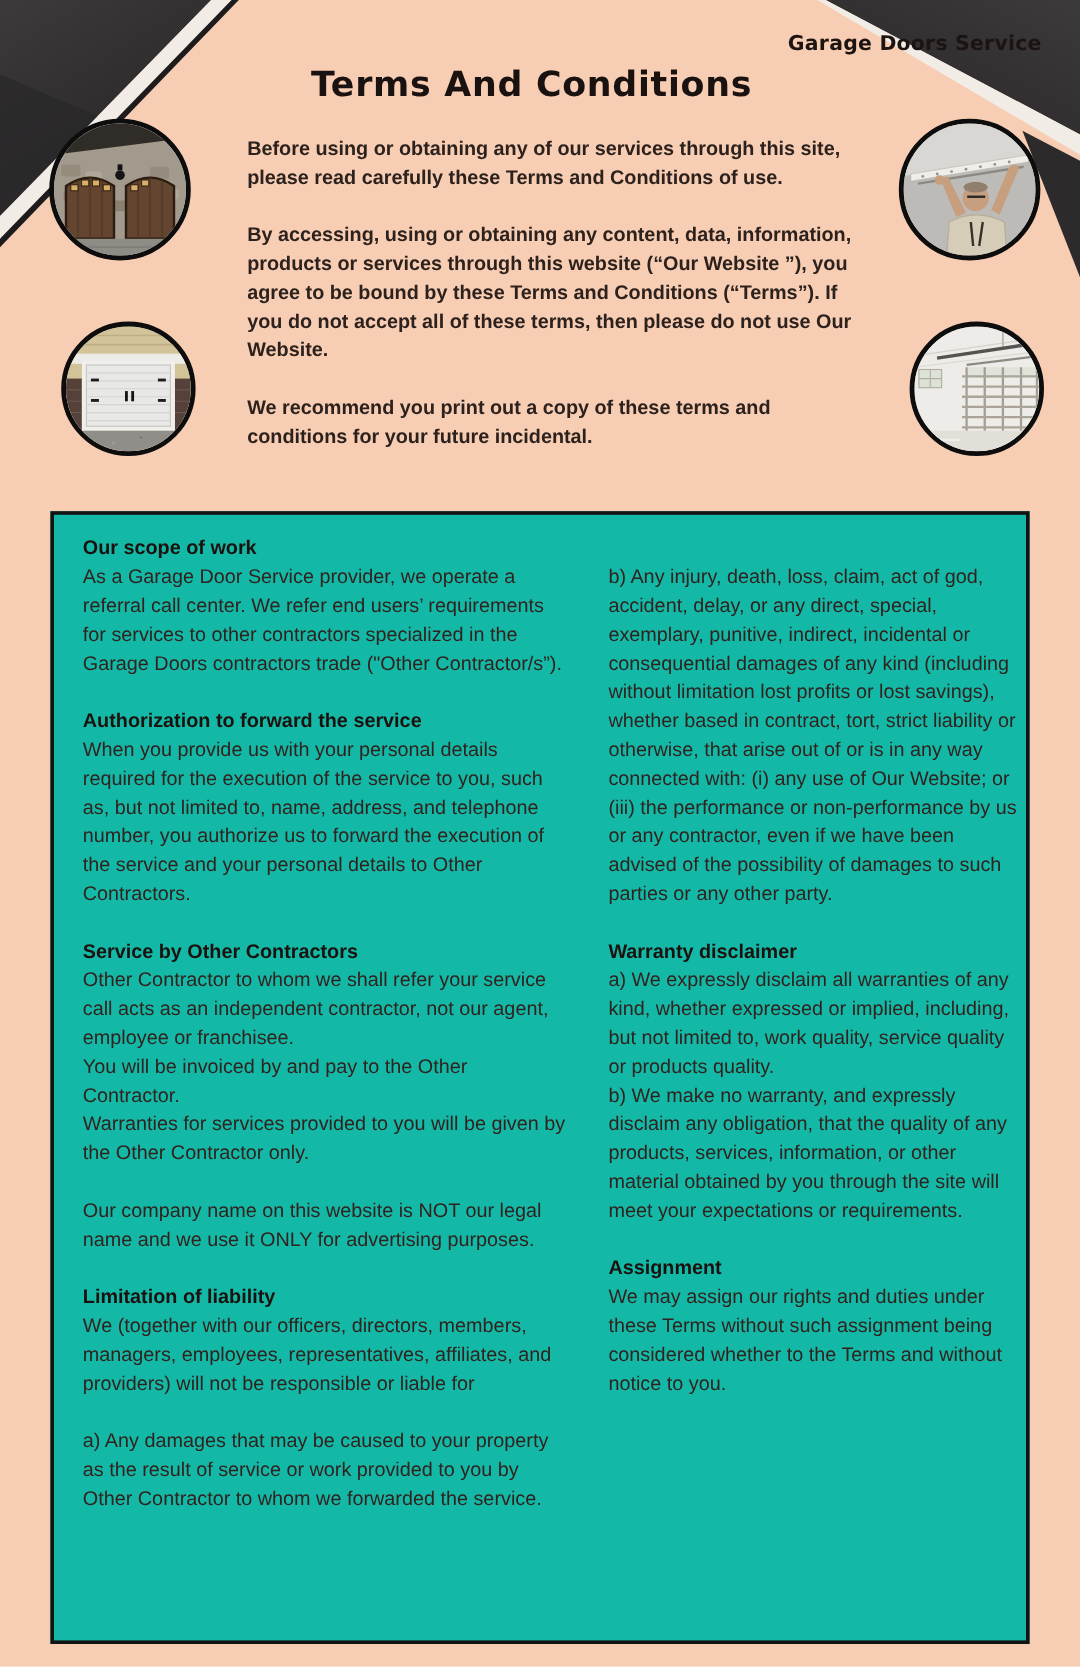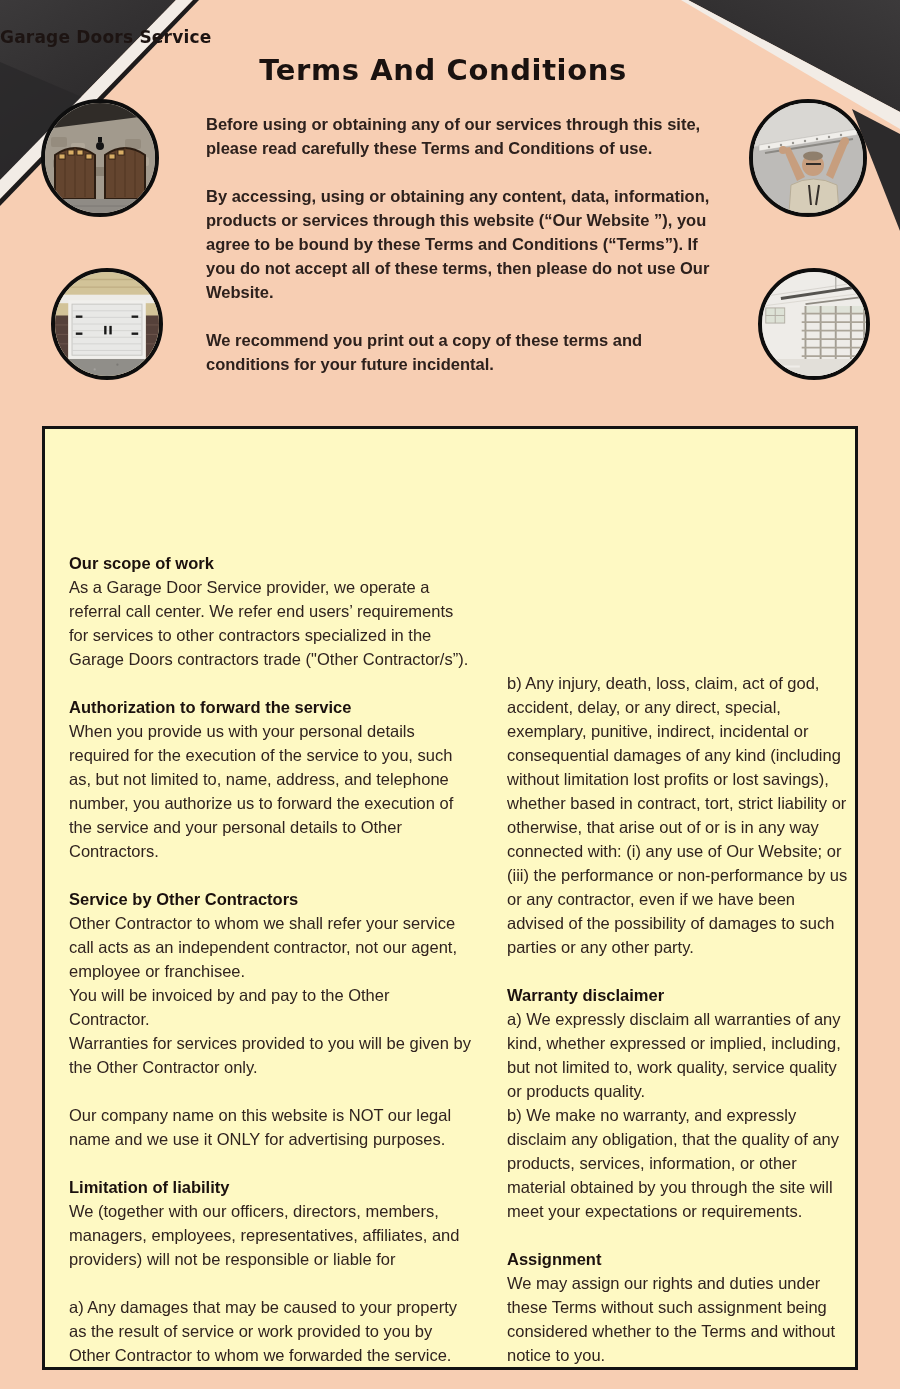--- a/index.html
+++ b/index.html
@@ -2,21 +2,21 @@
 <html><head>
 <meta charset="utf-8">
 <style>
   html,body{margin:0;padding:0;background:#ffffff;}
   #stage{
     position:relative;width:900px;height:1389px;overflow:hidden;
     background:#f7ceb3;font-family:"Liberation Sans",sans-serif;color:#2d211d;
   }
   .decor{position:absolute;left:0;top:0;pointer-events:none;}
   .brand{
-    position:absolute;top:27px;left:0;width:868px;text-align:left;
+    position:absolute;top:27px;left:0;width:868px;text-align:right;
     font-family:"DejaVu Sans",sans-serif;font-weight:bold;font-size:17px;
     color:#1d1412;letter-spacing:.2px;
   }
   .pagetitle{
     position:absolute;top:53px;left:0;width:886px;text-align:center;
     font-family:"DejaVu Sans",sans-serif;font-weight:bold;font-size:29px;
     color:#1a1210;letter-spacing:.6px;
   }
   .intro{position:absolute;left:206px;top:112px;width:518px;font-size:16.5px;line-height:24px;}
   .intro p{margin:0 0 24px 0;font-weight:bold;}
@@ -25,28 +25,28 @@
     box-sizing:border-box;background:#cfc9bf;
   }
   .circle svg{display:block;width:100%;height:100%;}
   #photo1{left:41px;top:99px;width:118px;height:118px;}
   #photo2{left:51px;top:268px;width:112px;height:112px;}
   #photo3{left:749px;top:99px;width:118px;height:118px;}
   #photo4{left:758px;top:268px;width:112px;height:112px;}
   .termsbox{
     position:absolute;left:42px;top:426px;width:816px;height:944px;
     border:3px solid #131313;box-sizing:border-box;
-    padding:16px 0 0 24px;display:flex;background:#fef9c3;align-items:flex-end;
+    padding:16px 0 0 24px;display:flex;background:#14b8a6;
   }
   .col{font-size:16.5px;line-height:24px;}
   .col p,.col h3{margin:0;font-size:16.5px;line-height:24px;}
   .col h3{font-weight:bold;color:#1b110e;}
   .col p{color:#30231f;}
   .col.left{width:402px;margin-right:36px;}
-  .col.right{width:345px;margin-top:12px;}
+  .col.right{width:345px;margin-top:24px;}
   .gap{margin-top:24px !important;}
 </style>
 </head>
 <body>
 
 <div id="stage">
 
   <svg class="decor" width="900" height="240" viewBox="0 0 900 240" aria-hidden="true">
     <defs>
       <linearGradient id="gL" x1="0" y1="0" x2="0.6" y2="1">

